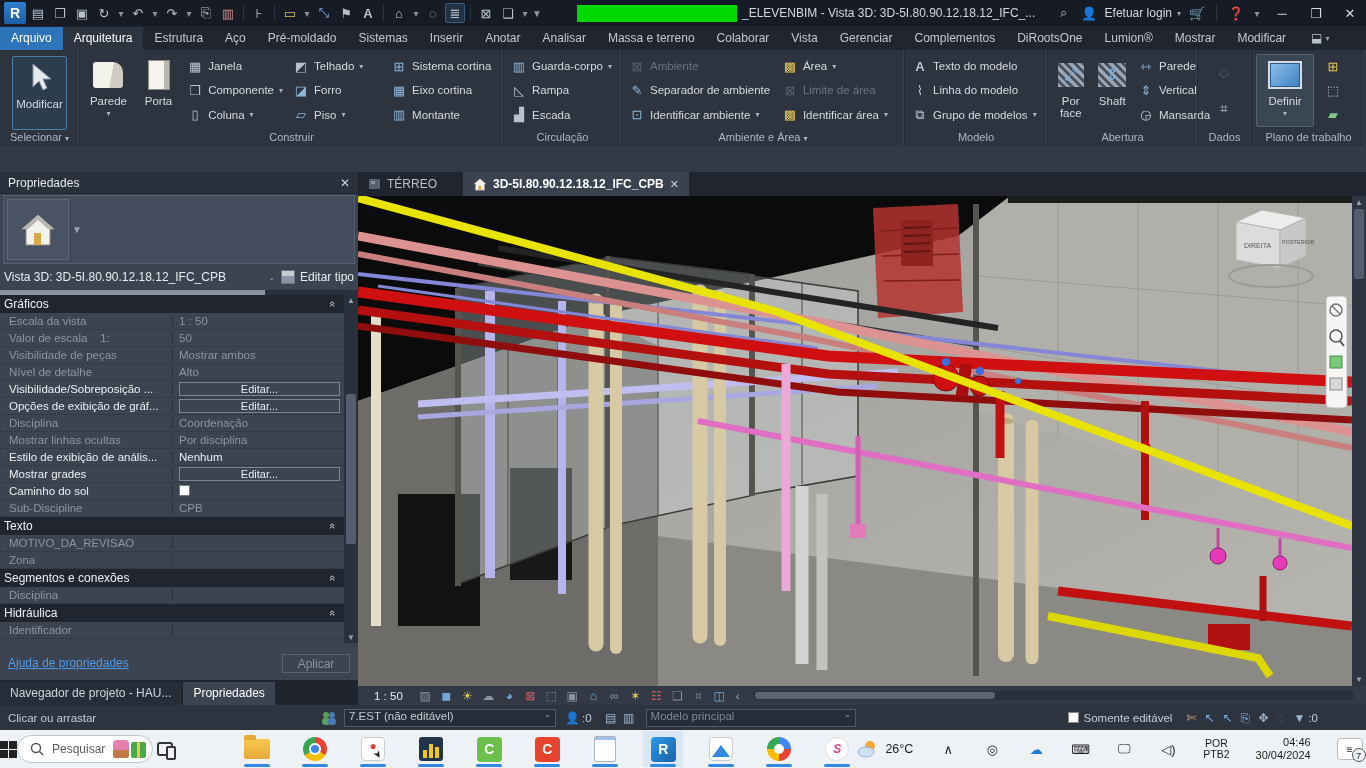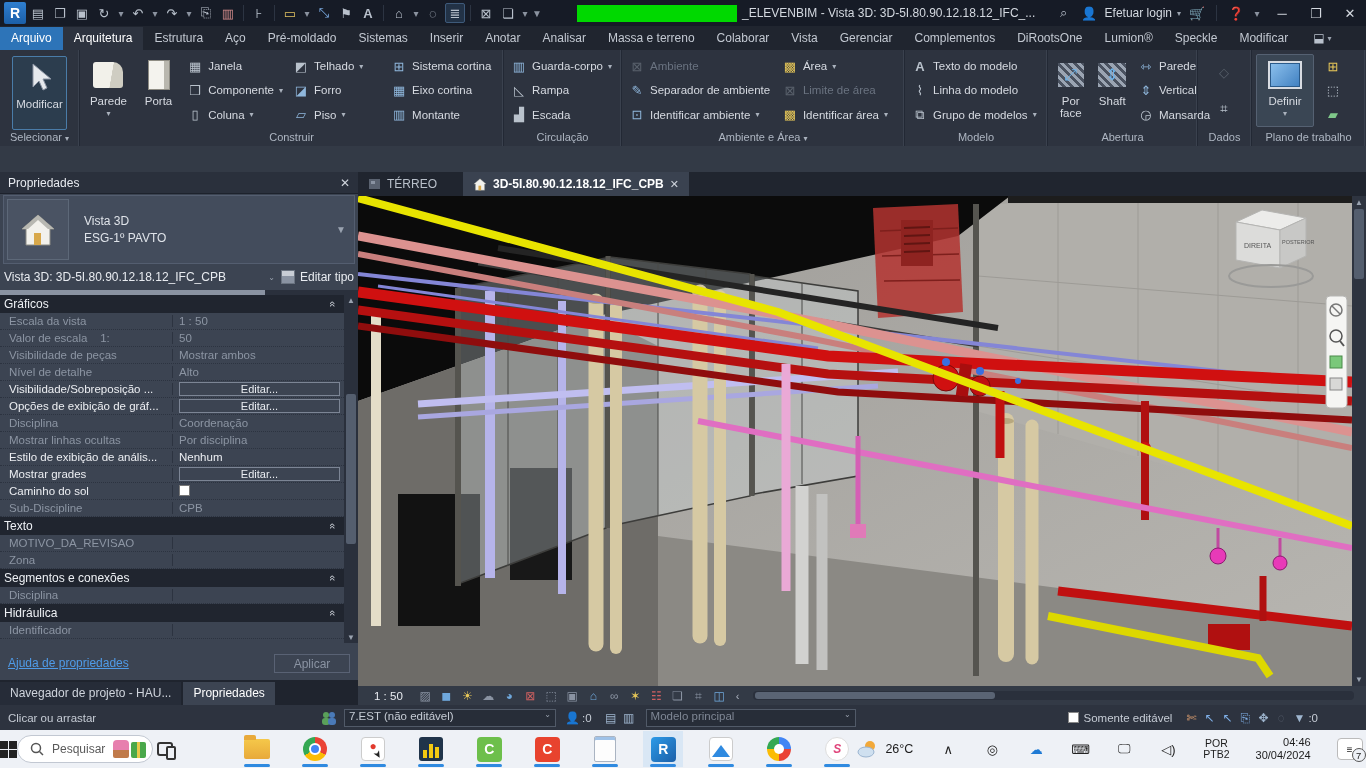--- a/index.html
+++ b/index.html
@@ -71,21 +71,21 @@
 .p-lab{width:173px;padding-left:9px;border-right:1px solid #2c3340;white-space:nowrap;overflow:hidden;color:#eceef2}
 .p-lab.dim{color:#8c95a3}
 .p-val{flex:1;padding-left:6px;color:#eceef2;white-space:nowrap;overflow:hidden}
 .p-val.dim{color:#8c95a3}
 .p-btn{display:block;margin:1px 4px 1px 0;border:1px solid #7c8595;text-align:center;font-size:11px;color:#e8ebf0;height:14px;line-height:13px}
 .p-chk{width:11px;height:11px;background:#fff;border:1px solid #777;display:inline-block}
 .p-vscroll{position:absolute;top:123px;right:0;width:14px;height:348px;background:#2a303c;display:flex;flex-direction:column;align-items:center;justify-content:space-between;color:#9aa3b0;font-size:8px;padding:1px 0}
 .p-vthumb{width:10px;height:150px;background:#545e6e;border-radius:2px}
 .p-foot{position:absolute;top:478px;left:0;right:0;height:26px;display:flex;align-items:center;justify-content:space-between;padding:0 8px}
 .p-foot a{color:#4f9be8;text-decoration:underline;font-size:12px}
-.p-apply{width:76px;height:19px;border:1px solid #596274;color:#8a93a2;text-align:center;line-height:18px;font-size:12px}
+.p-apply{width:68px;height:19px;border:1px solid #596274;color:#8a93a2;text-align:center;line-height:18px;font-size:12px}
 .p-tabs{position:absolute;bottom:0;left:0;right:0;height:25px;background:#1f242e;display:flex;align-items:flex-end}
 .p-tab{padding:4px 10px 5px;background:#262c38;color:#cfd4dc;margin-right:2px;font-size:12px;white-space:nowrap}
 .p-tab.active{background:#3c4452;color:#fff}
 
 .viewtabs{position:absolute;top:172px;left:358px;right:0;height:24px;background:#20252f;display:flex;align-items:flex-end}
 .vtab{height:24px;display:flex;align-items:center;gap:6px;padding:0 10px;color:#b9c0ca;font-size:12px;white-space:nowrap}
 .vtab.active{background:#3a4250;color:#fff;font-weight:bold}
 .vtab .x{font-size:11px;color:#cfd4dc;font-weight:normal}
 .canvas{position:absolute;top:196px;left:358px;width:994px;height:490px;background:#aaa8a4;overflow:hidden}
 .vscroll{position:absolute;top:196px;right:0;width:14px;height:490px;background:#2e3440;display:flex;flex-direction:column;align-items:center;color:#9aa3b0;font-size:8px;justify-content:space-between;padding:2px 0}
@@ -218,21 +218,21 @@
         <span class="rtab">Inserir</span>
         <span class="rtab">Anotar</span>
         <span class="rtab">Analisar</span>
         <span class="rtab">Massa e terreno</span>
         <span class="rtab">Colaborar</span>
         <span class="rtab">Vista</span>
         <span class="rtab">Gerenciar</span>
         <span class="rtab">Complementos</span>
         <span class="rtab">DiRootsOne</span>
         <span class="rtab">Lumion®</span>
-        <span class="rtab">Speckle</span>
+        <span class="rtab">Mostrar</span>
         <span class="rtab">Modificar</span>
       </span>
     <span class="ribextra">⬓ <span class="caret">▾</span></span>
   </div>
 
   <div class="ribbon">
     <div class="rpanel" style="width:80px">
       <div class="rbody">
         <div class="rb-big modify-btn">
           <span class="bigic">
@@ -466,24 +466,20 @@
       <span>Propriedades</span>
       <span class="p-close">✕</span>
     </div>
     <div class="p-sel">
       <span class="p-thumb">
         <svg width="36" height="34" viewBox="0 0 36 34">
             <polygon points="18,2 34,16 30,16 30,32 6,32 6,16 2,16" fill="#f2f1ec" stroke="#8a8a84"></polygon>
             <polygon points="18,2 34,16 28,16 18,7 8,16 2,16" fill="#b8b8b2"></polygon>
             <rect x="14" y="20" width="7" height="12" fill="#d8a84a"></rect>
           </svg>
-      </span>
-      <span class="p-selmeta">
-        <div>Vista 3D</div>
-        <div>ESG-1º PAVTO</div>
       </span>
       <span class="p-selcaret">▼</span>
     </div>
     <div class="p-typerow">
       <span class="p-typetext">Vista 3D: 3D-5I.80.90.12.18.12_IFC_CPB</span>
       <span class="caret">⌄</span>
       <span class="p-edit">
         <span class="et-ic"></span>
         <span>Editar tipo</span>
       </span>

